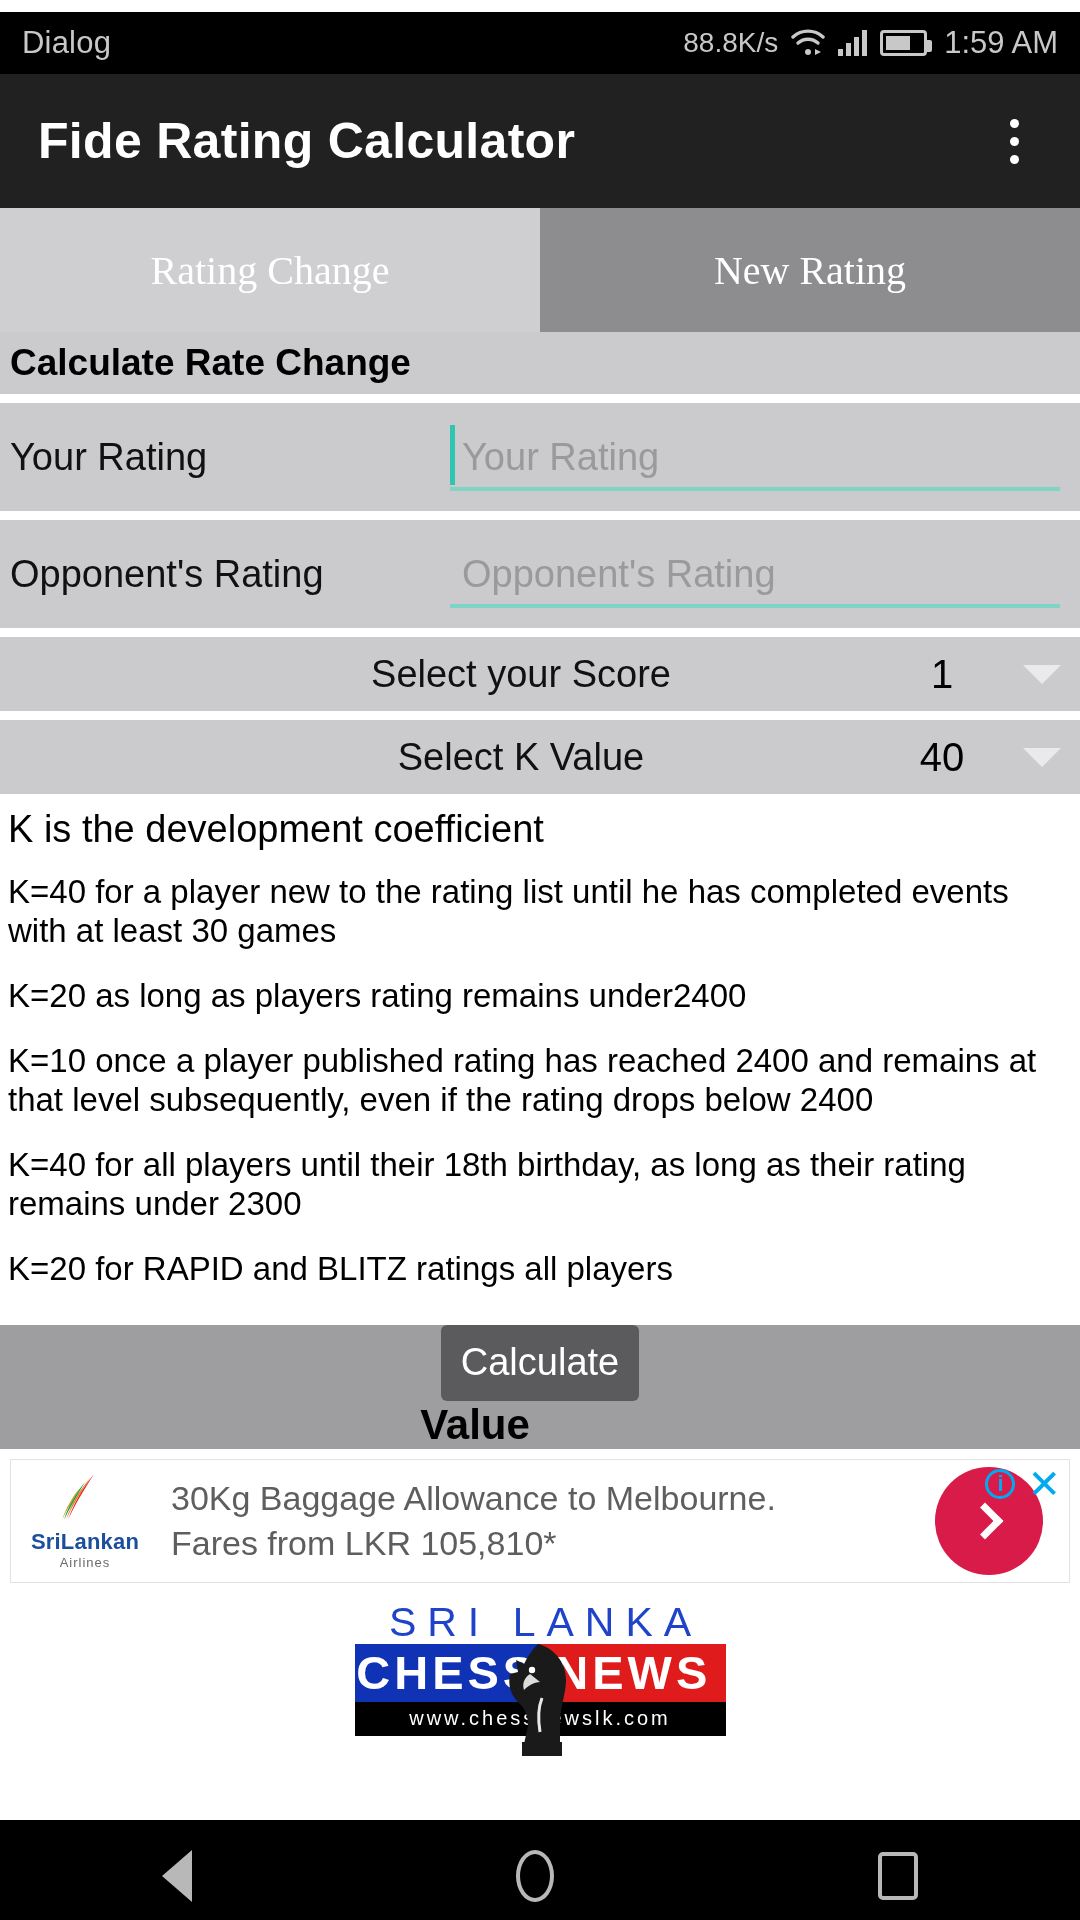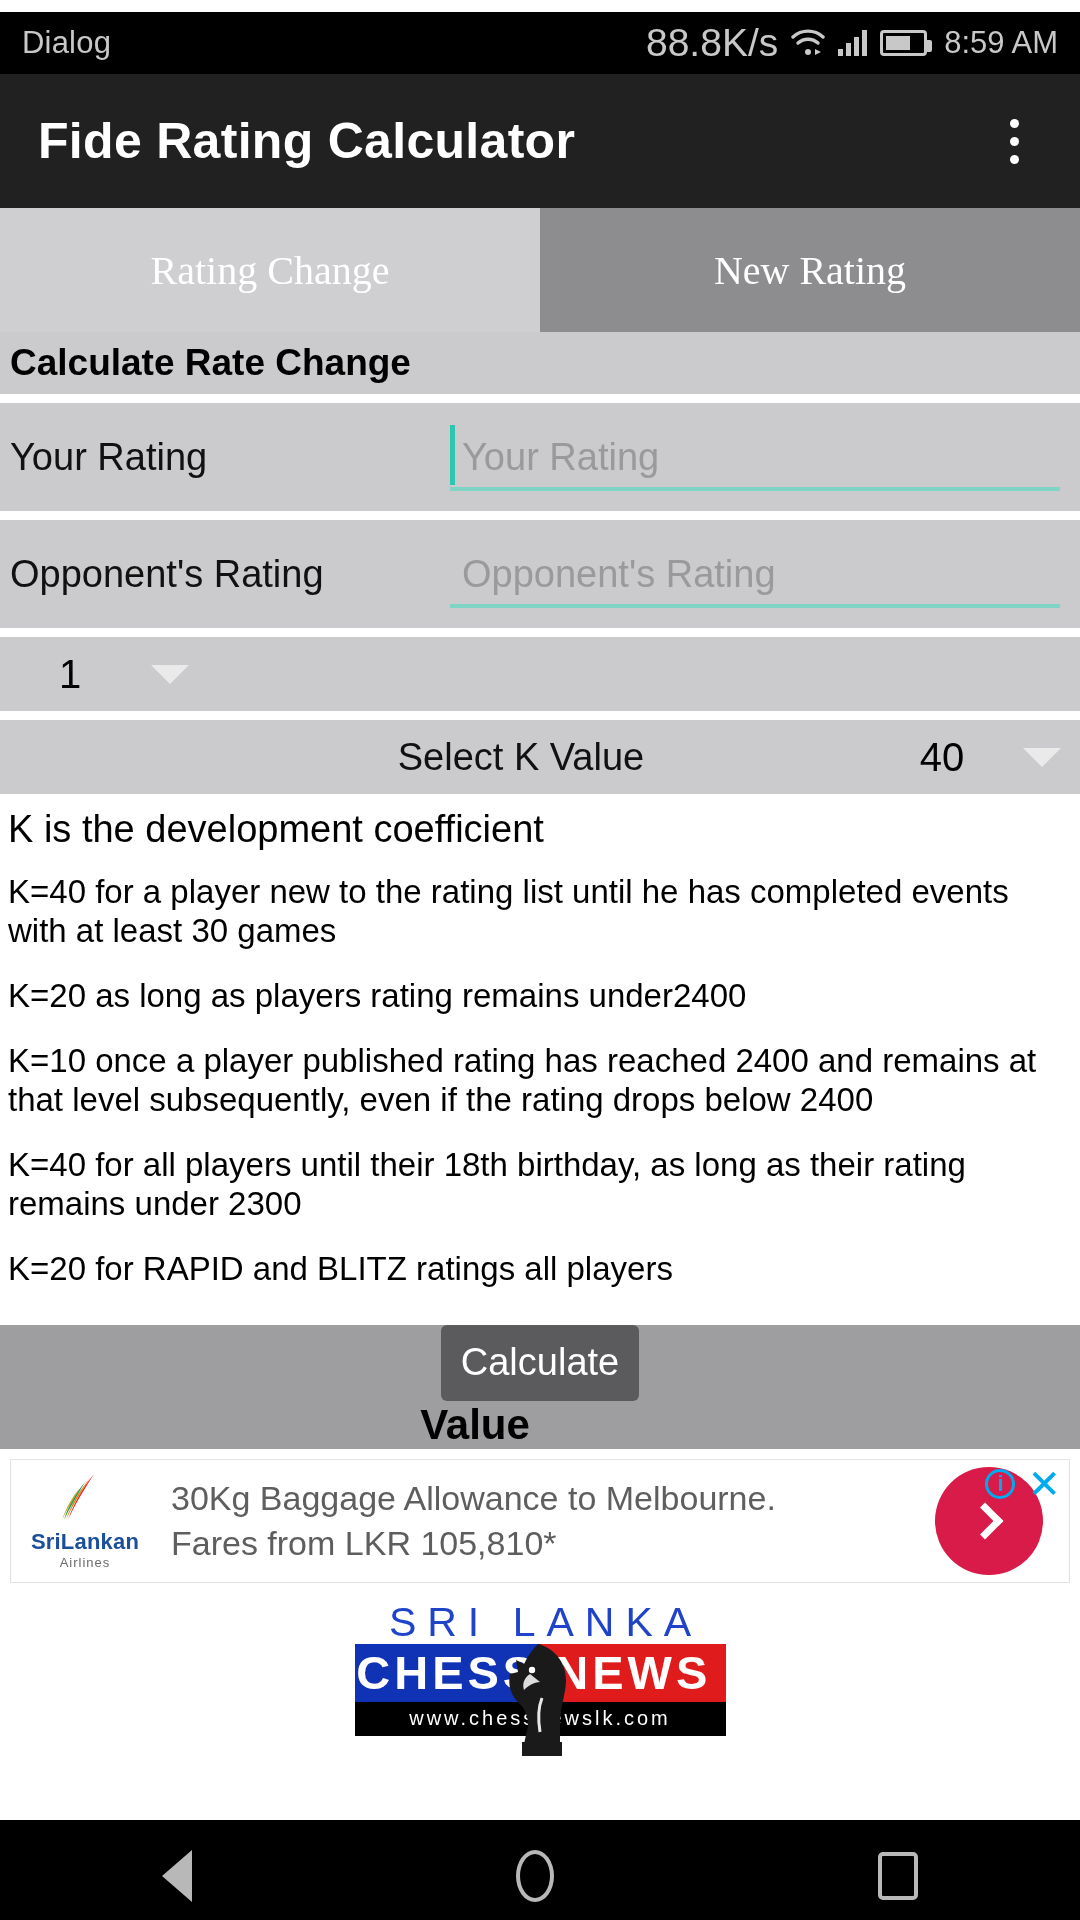--- a/index.html
+++ b/index.html
@@ -12,21 +12,21 @@
   .phone { position:relative; width:1080px; height:1920px; background:#ffffff;margin-top:12px; }
 
   
   .statusbar {
     height:62px; background:#000000; color:#c8c8c8;
     display:flex; align-items:center; padding:0 22px;
     font-size:31px;
   }
   .sb-carrier { flex:0 0 auto; letter-spacing:.2px; }
   .sb-right { margin-left:auto; display:flex; align-items:center; gap:13px; }
-  .sb-speed { font-size:39px; }
+  .sb-speed { font-size:28px; }
   .sb-time  { font-size:31px; margin-left:4px; }
   .ic { display:inline-block; }
 
   
   .wifi { width:34px; height:28px; position:relative; }
   .wifi svg { display:block; }
   
   .bars { display:flex; align-items:flex-end; gap:3px; height:26px; }
   .bars i { width:5px; background:#c8c8c8; display:block; }
   .bars i:nth-child(1){ height:7px; }
@@ -181,21 +181,21 @@
       </span>
       <span class="ic bars">
         <i></i>
           <i></i>
           <i></i>
           <i></i>
       </span>
       <span class="ic batt">
           <span class="fill"></span>
         </span>
-      <span class="sb-time">8:59 AM</span>
+      <span class="sb-time">1:59 AM</span>
     </div>
   </div>
 
   <div class="appbar">
     <div class="app-title">Fide Rating Calculator</div>
     <div class="overflow">
       <span></span>
         <span></span>
         <span></span>
     </div>
@@ -233,20 +233,21 @@
       <div class="field-label">Opponent's Rating</div>
       <div class="field-input">
         <span class="ph">Opponent's Rating</span>
         <span class="underline"></span>
       </div>
     </div>
 
     <div class="gap"></div>
 
     <div class="spinner-row">
+      <span class="spinner-label">Select your Score</span>
       <span class="spinner-value">1</span>
       <span class="spinner-arrow">
           <span class="tri"></span>
         </span>
     </div>
 
     <div class="gap"></div>
 
     <div class="spinner-row">
       <span class="spinner-label">Select K Value</span>

